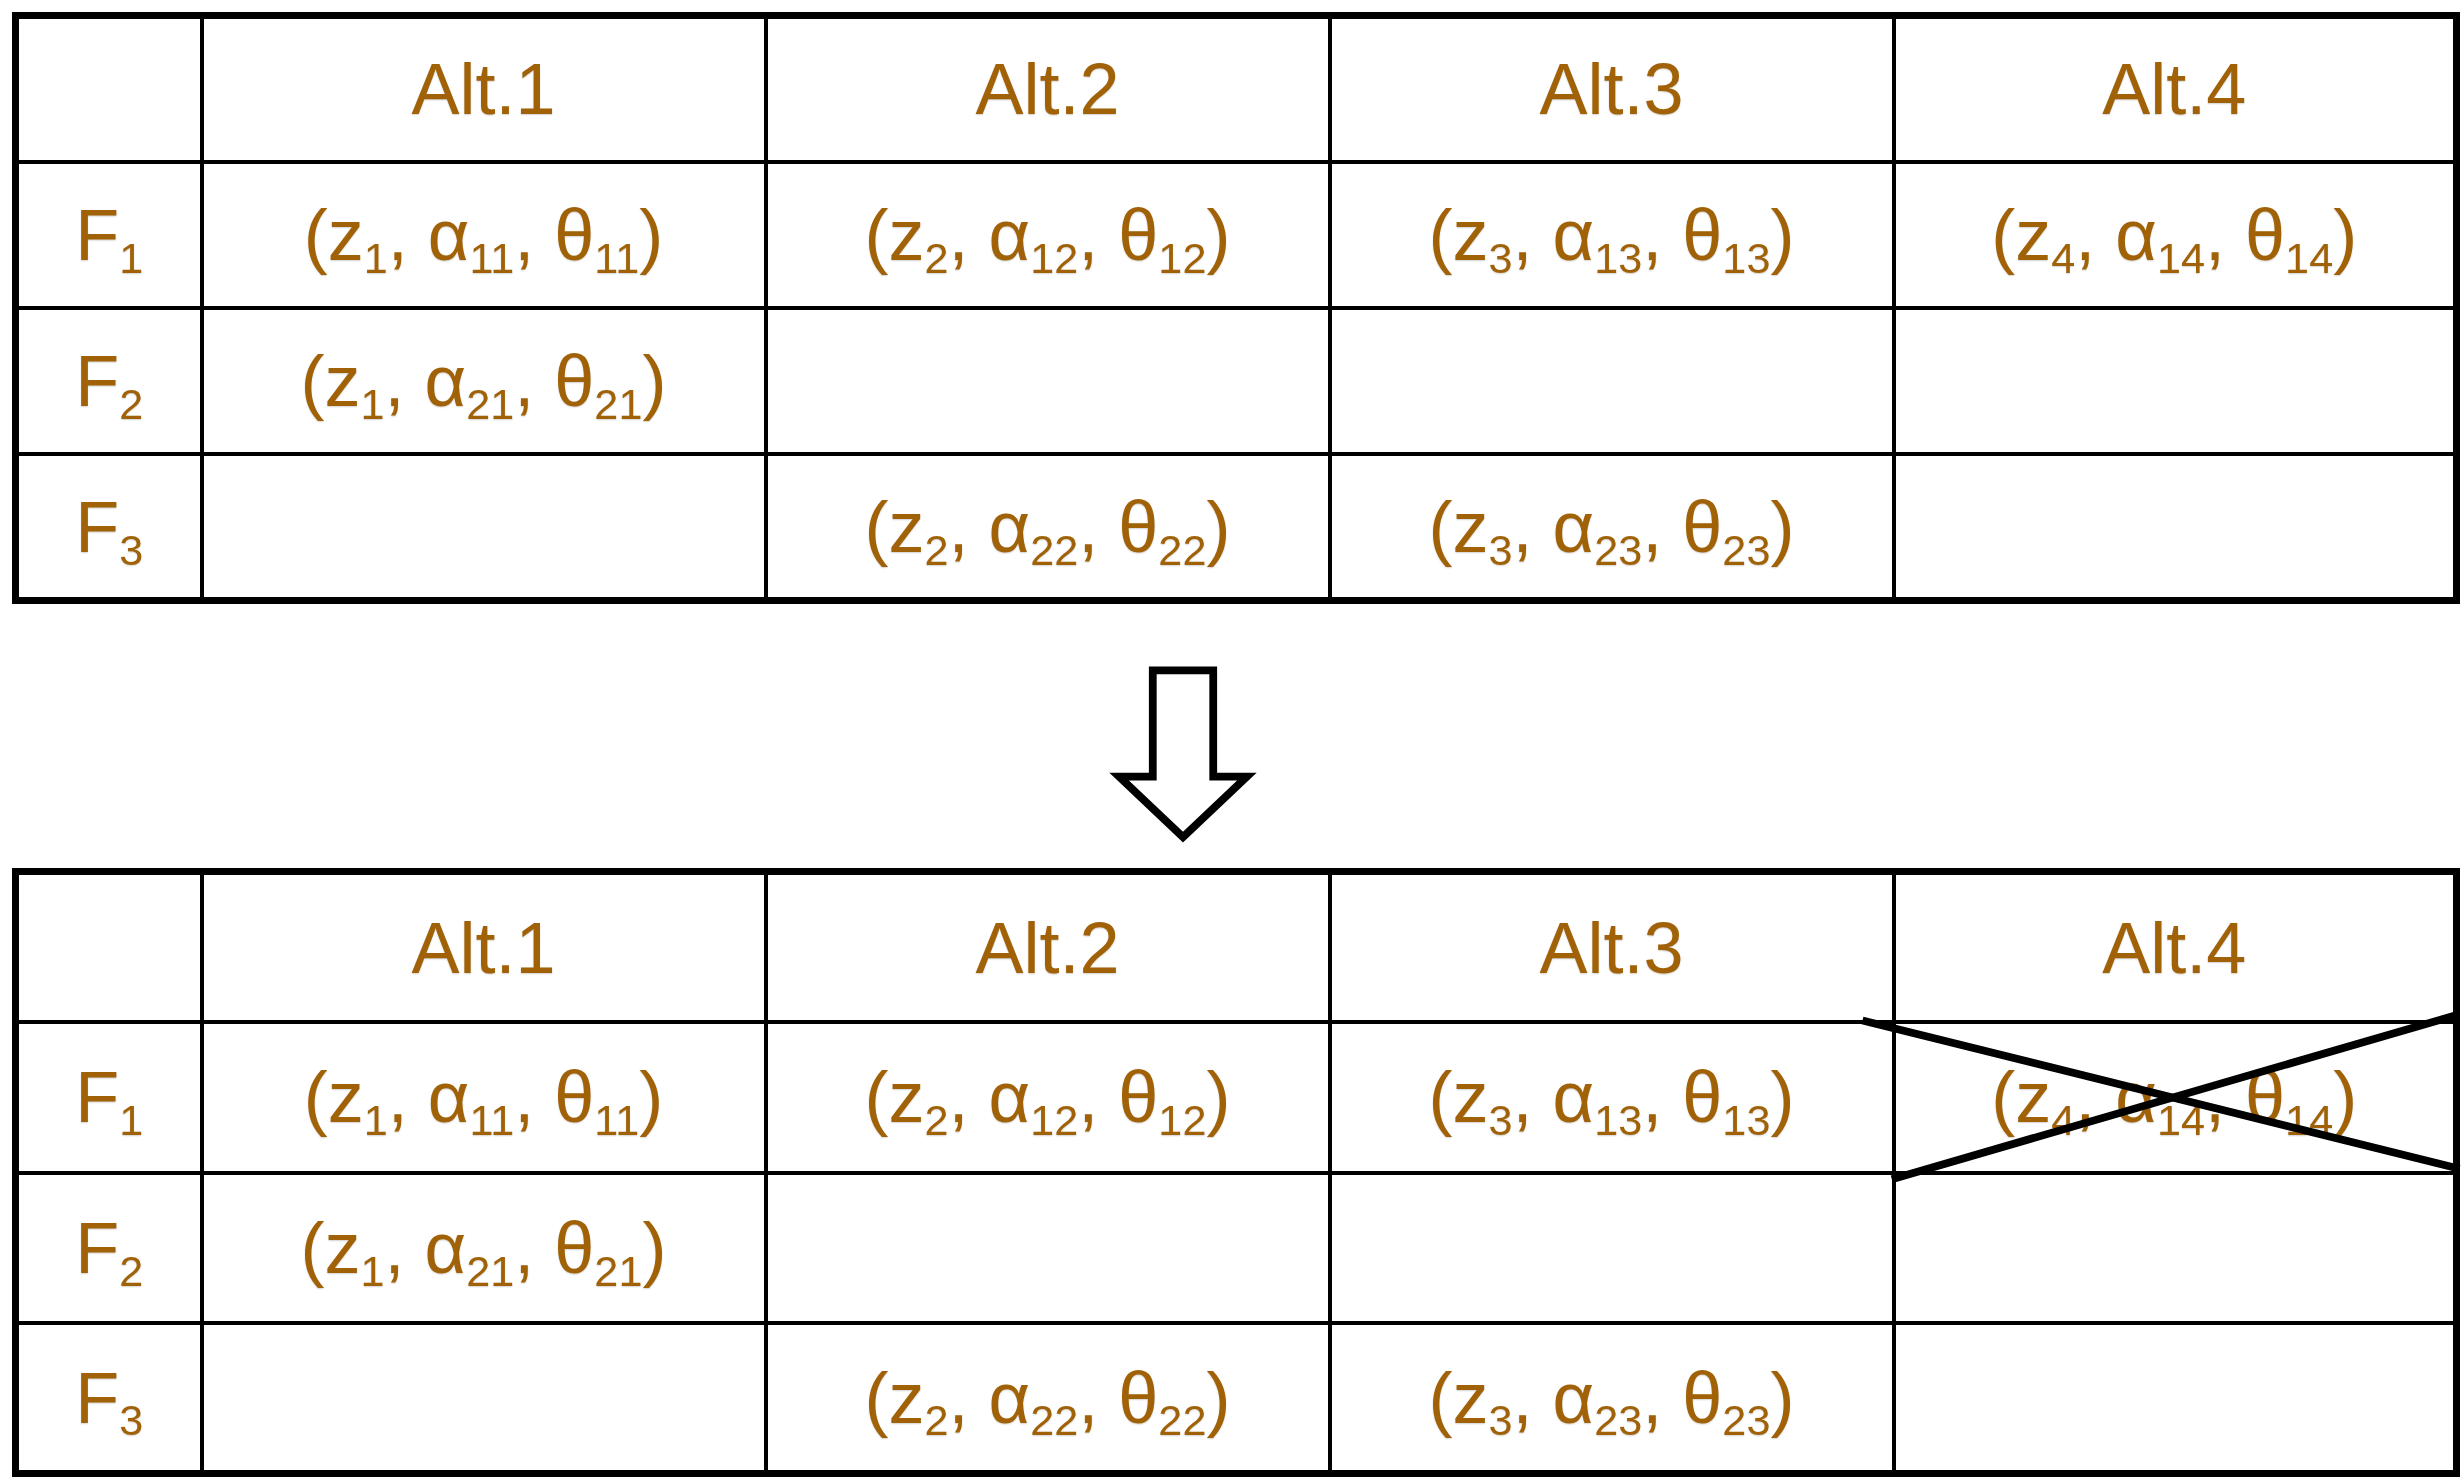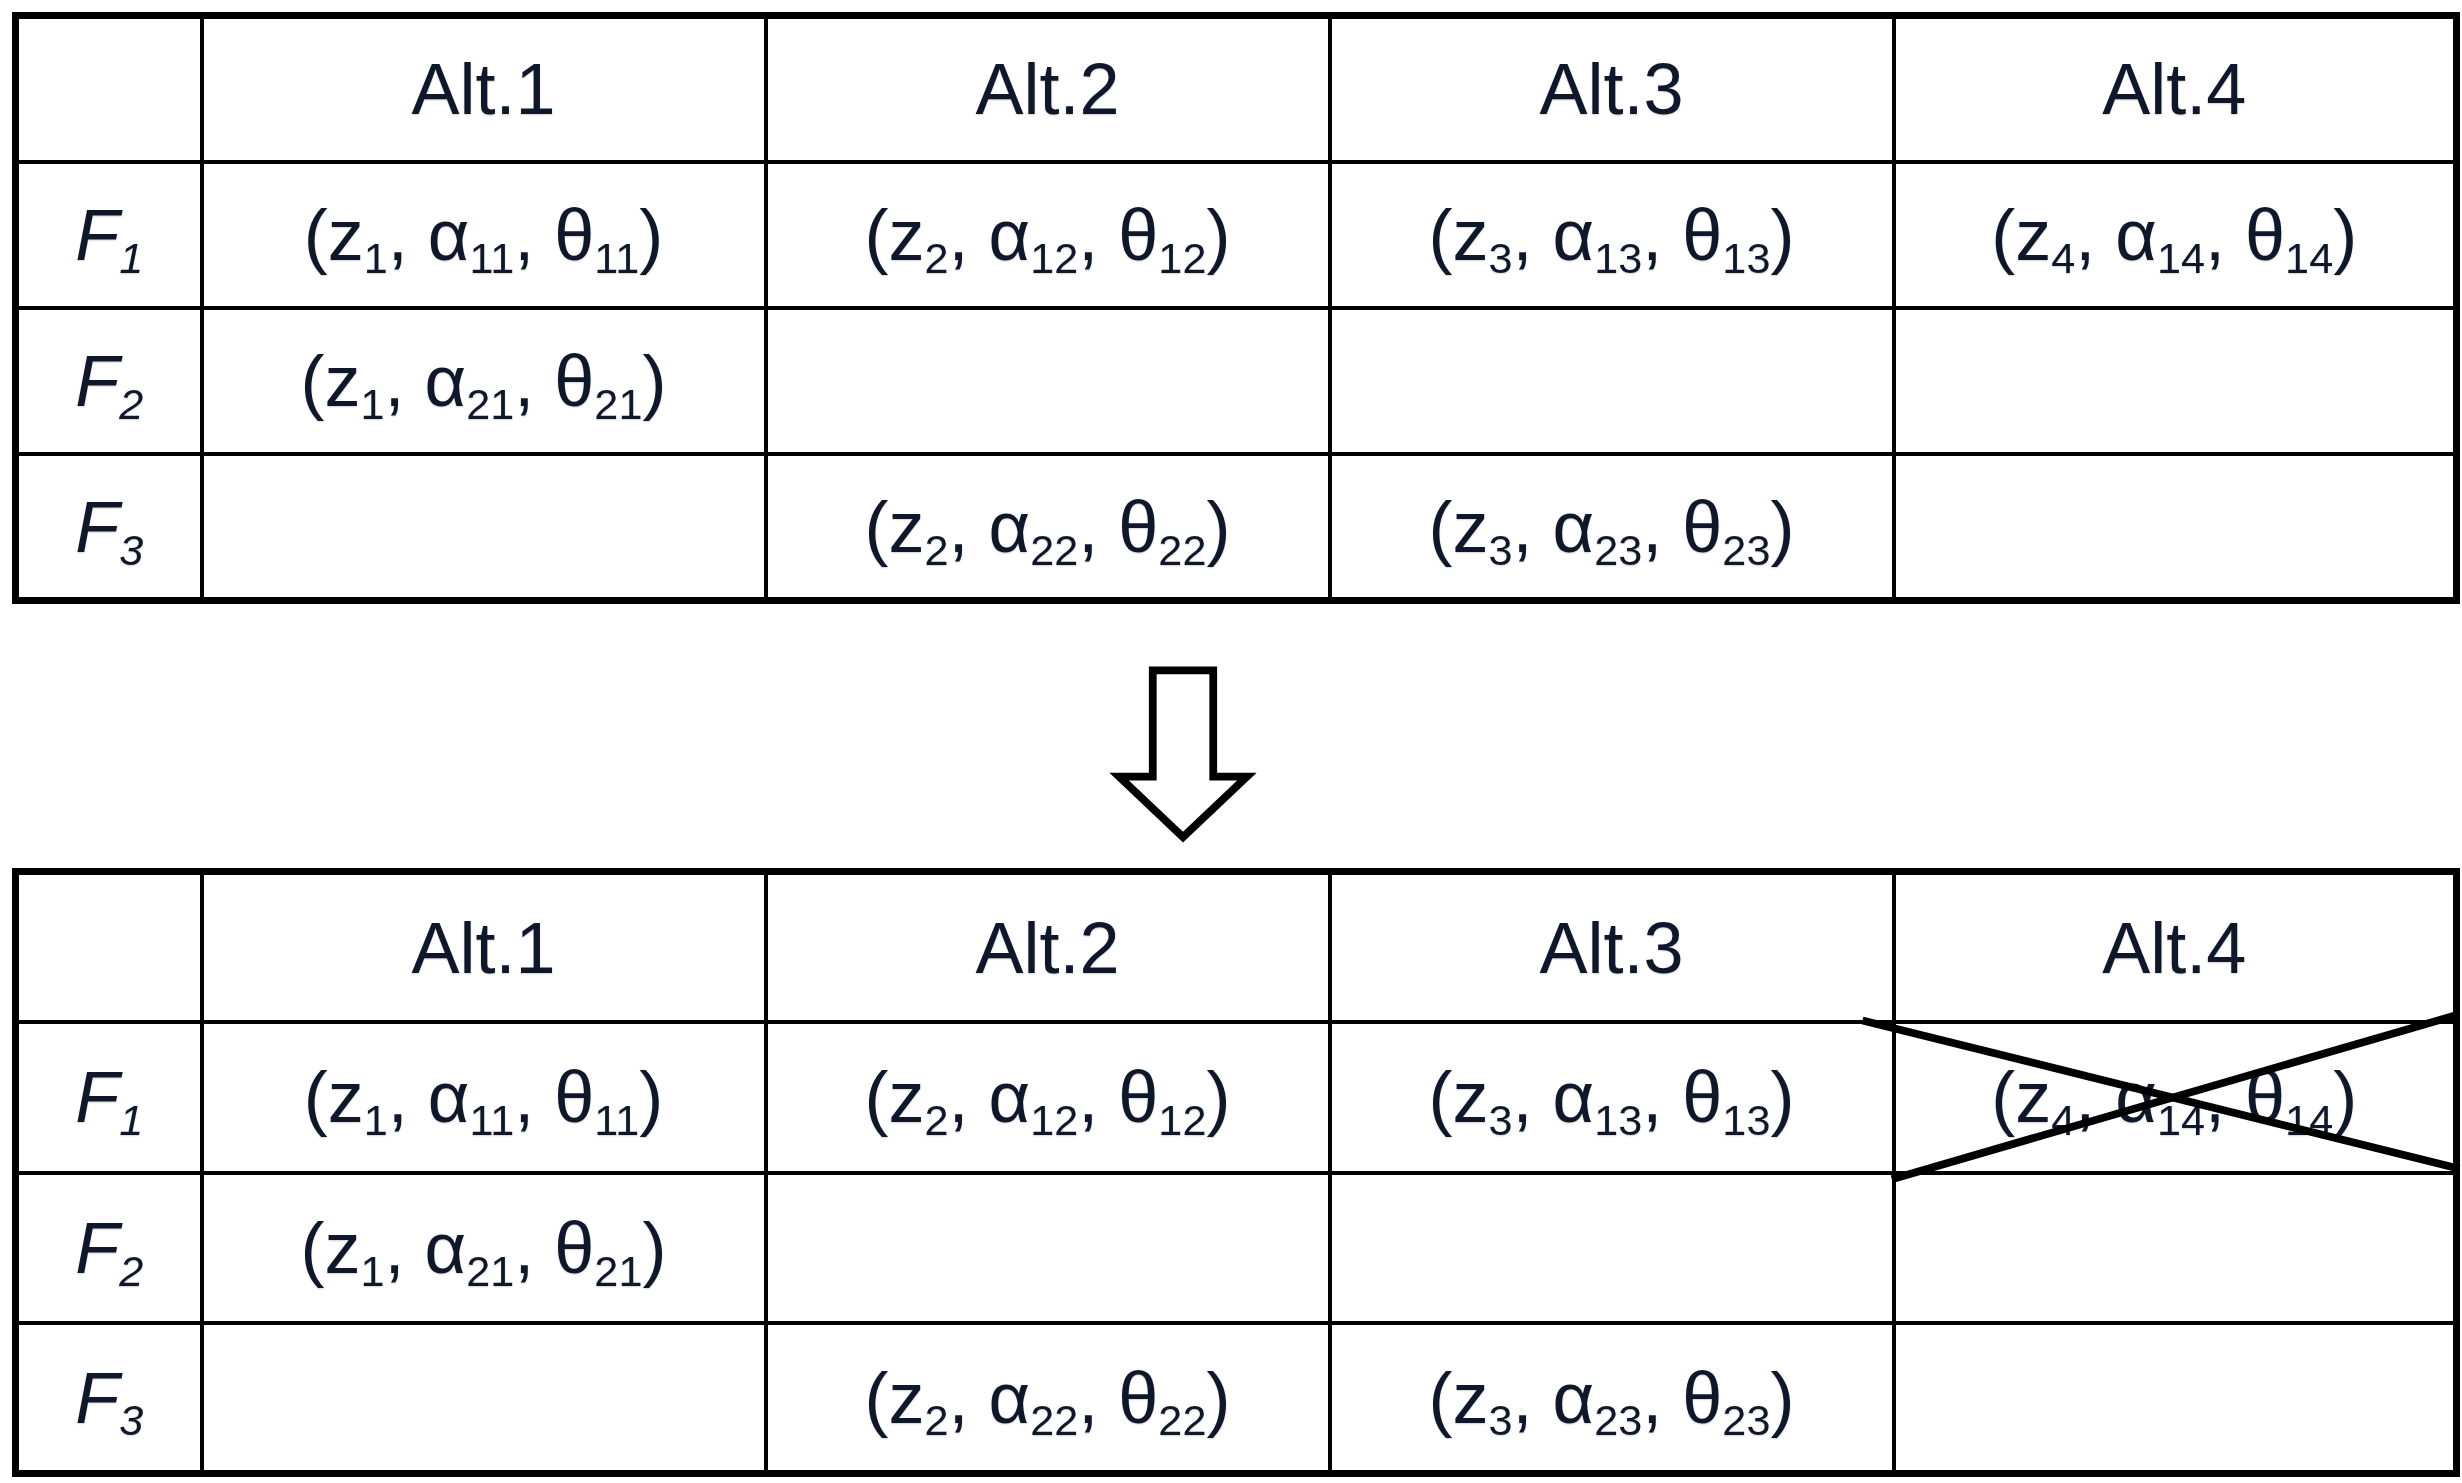--- a/index.html
+++ b/index.html
@@ -2,21 +2,21 @@
 <html style="font-size:14px"><head>
 <meta charset="utf-8">
 <style>
   html, body { margin: 0; padding: 0; background: #ffffff; }
   .canvas {
     position: relative;
     width: 2462px;
     height: 1484px;
     background: #ffffff;
     font-family: "Liberation Sans", sans-serif;
-    color: #0f172a;
+    color: #a16207;
     overflow: hidden;
   }
   table.grid {
     position: absolute;
     border-collapse: collapse;
     table-layout: fixed;
     background: #ffffff;
     border: 7.8px solid #000000;
   }
   #table-top    { left: 12px; top: 12px;   width: 2439px; height: 592px; }
@@ -24,21 +24,21 @@
   table.grid td {
     border: 4.3px solid #000000;
     text-align: center;
     vertical-align: middle;
     font-size: 72px;
     padding: 0;
     white-space: nowrap;
     text-shadow: 0 0.9px 1.7px rgba(0,0,0,0.18);
   }
   table.grid tr { height: 25%; }
-  td.rowlabel { text-align: center; font-style: italic; }
+  td.rowlabel { text-align: center; }
   sub.sb {
     font-size: 0.60em;
     line-height: 0;
     position: relative;
     top: 0.30em;
     vertical-align: baseline;
   }
   .arrow-wrap {
     position: absolute;
     left: 1107px;

